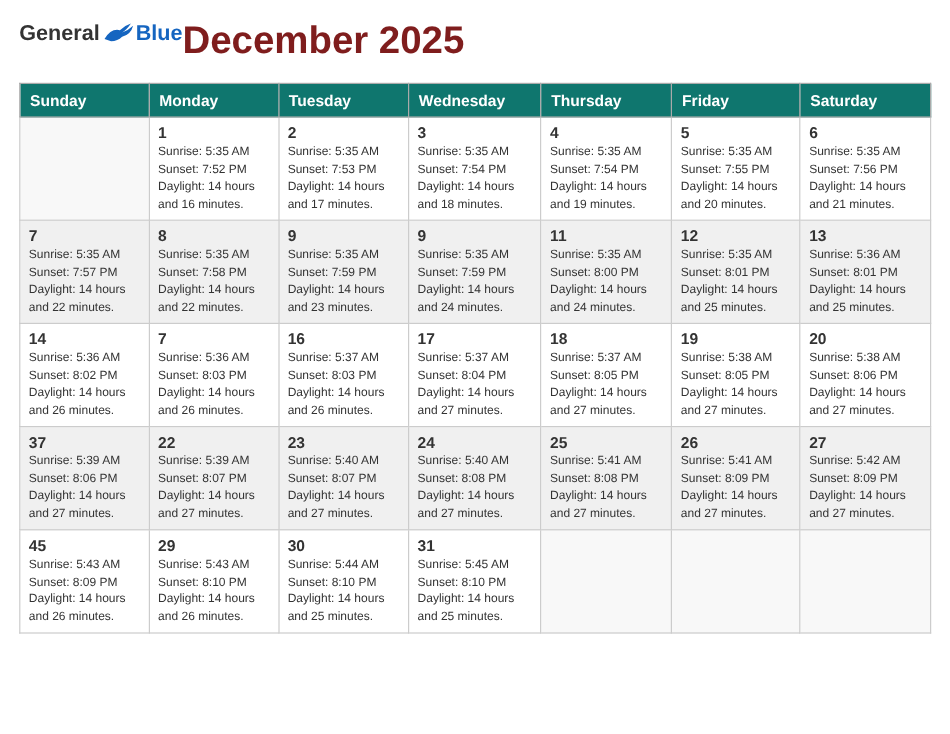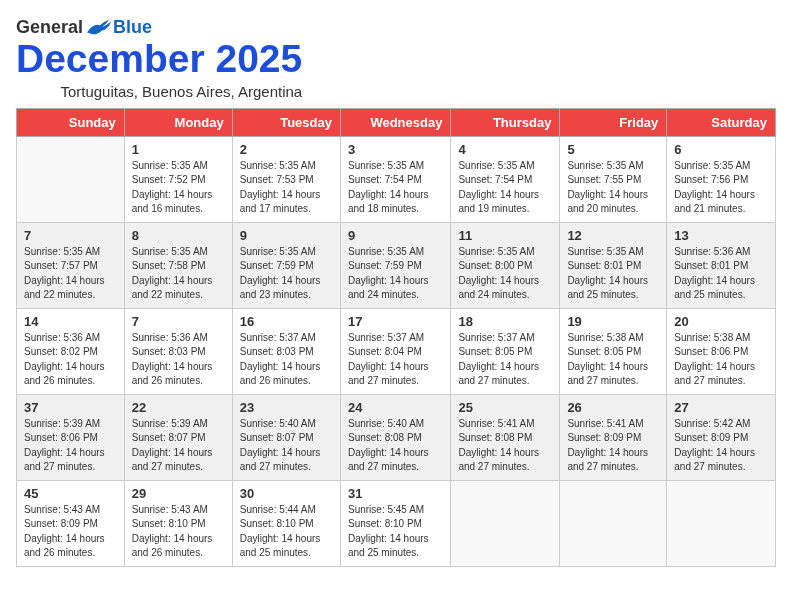--- a/index.html
+++ b/index.html
@@ -6,62 +6,61 @@
     body {
       font-family: Arial, sans-serif;
       background: #fff;
       width: 792px;
       min-height: 612px;
       padding: 16px;
     }
     .header-logo {
       display: flex;
       align-items: flex-start;
-      justify-content: space-between;
-      margin-bottom: 8px;
-      flex-direction: column;
+      justify-content: flex-start;
+      margin-bottom: 18px;
     }
     .logo {
       display: flex;
       align-items: center;
       font-size: 18px;
       font-weight: bold;
     }
     .logo-general { color: #333; }
     .logo-blue { color: #1565c0; }
     .logo-bird {
       width: 28px;
       height: 22px;
       margin-left: 2px;
     }
     .title-block {
       text-align: right;
     }
     .month-title {
-      font-size: 39px;
-      font-weight: bold;
-      color: #1d4ed8;
+      font-size: 32px;
+      font-weight: bold;
+      color: #7f1d1d;
       line-height: 1.1;
     }
     .location {
       font-size: 15px;
       color: #333;
       margin-top: 2px;
     }
     .calendar {
       width: 100%;
       border-collapse: collapse;
       margin-top: 8px;
     }
     .calendar th {
-      background: #ef4444;
+      background: #0f766e;
       color: #fff;
       font-size: 13px;
       font-weight: bold;
-      text-align: right;
+      text-align: left;
       padding: 6px 8px;
       border: 1px solid #aaa;
     }
     .calendar td {
       vertical-align: top;
       border: 1px solid #ccc;
       padding: 5px 7px;
       width: 113px;
       min-height: 80px;
       font-size: 10.5px;
@@ -93,21 +92,20 @@
 <div class="header-logo">
   <div class="logo">
     <span class="logo-general">General</span>
     <svg class="logo-bird" viewBox="0 0 30 24" xmlns="http://www.w3.org/2000/svg">
       <path d="M2,18 Q8,8 16,10 Q20,6 26,4 Q22,10 18,12 Q24,10 28,6 Q26,14 18,16 Q14,20 8,20 Z" fill="#1565c0"></path>
     </svg>
     <span class="logo-blue">Blue</span>
   </div>
   <div class="title-block">
     <div class="month-title">December 2025</div>
-    <div class="location">Tortuguitas, Buenos Aires, Argentina</div>
   </div>
 </div>
 
 <table class="calendar">
   <thead>
     <tr>
     <th>Sunday</th>
         <th>Monday</th>
         <th>Tuesday</th>
         <th>Wednesday</th>

